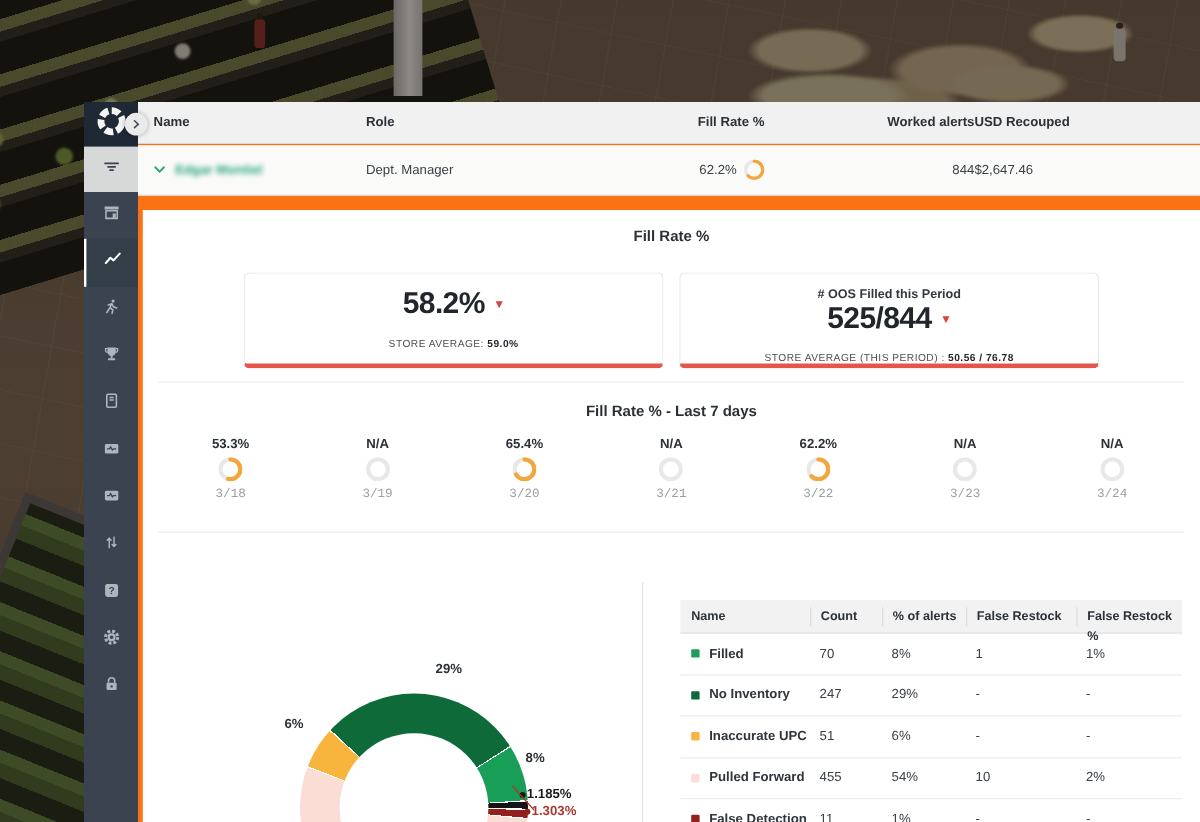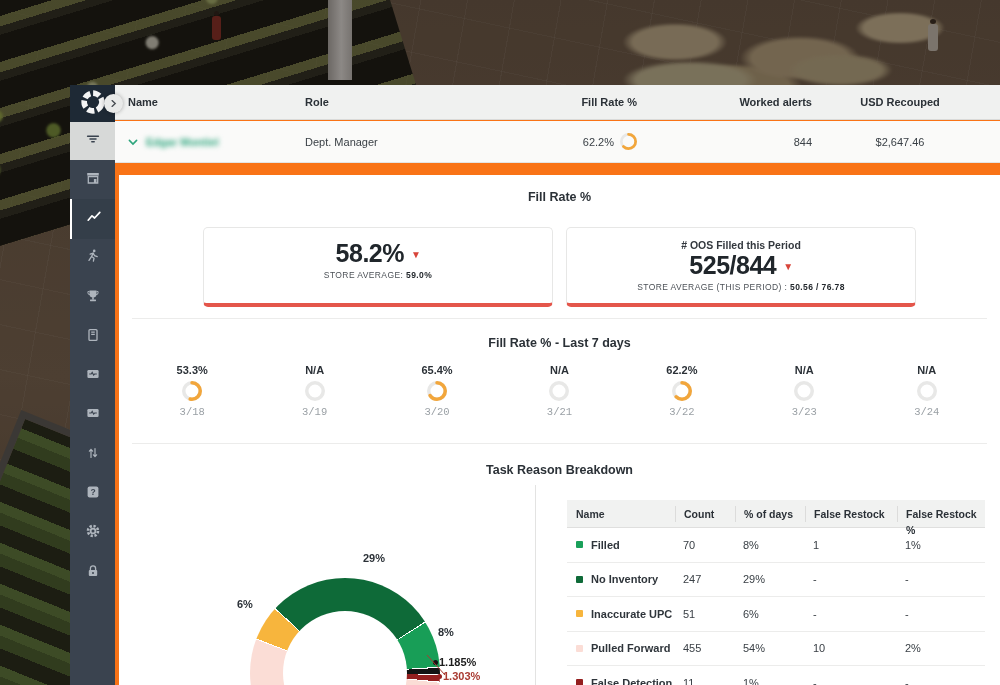--- a/index.html
+++ b/index.html
@@ -68,36 +68,36 @@
   
   .content { position: absolute; left: 115px; top: 85px; right: 0; bottom: 0; background: #f97316; z-index: 2; overflow: hidden; }
   .roster-header { position: absolute; top: 0; left: 0; right: 0; height: 35px; background: #f0f1f0;
     border-bottom: 1px solid #d9dad9; display: flex; align-items: center; font-weight: bold; font-size: 11px; color: #2b3137; }
   .roster-row { position: absolute; top: 36px; left: 0; right: 0; height: 42px; background: #fafaf9;
     border-bottom: 1px solid #e4e4e3; display: flex; align-items: center; font-size: 11px; color: #3a4046; cursor: pointer; }
   .col-name { width: 190px; padding-left: 13px; display: flex; align-items: center; gap: 8px; }
   .col-role { width: 200px; }
   .col-fill { width: 132px; display: flex; justify-content: flex-end; align-items: center; gap: 6px; text-align: right; }
   .col-worked { width: 175px; text-align: right; }
-  .col-usd { flex: 1; text-align: center; padding-right: 12px; }
+  .col-usd { flex: 1; text-align: left; padding-right: 12px; }
   .blur-name { color: #2da57d; font-weight: bold; filter: blur(2.4px); }
   .ring { display: inline-flex; line-height: 0; }
 
   
   .detail { position: absolute; left: 4px; right: 0; top: 90px; bottom: 0; background: #fff; overflow: hidden; }
   .sec-title { position: absolute; left: 0; right: 0; text-align: center; font-weight: bold; font-size: 12.5px; color: #2b3137; }
   #t1 { top: 15px; } #t2 { top: 161px; } #t3 { top: 288px; }
   .cards { position: absolute; top: 52px; left: 0; right: 0; display: flex; justify-content: center; gap: 13px; }
   .card { width: 350px; height: 80px; background: #fff; border: 1px solid #e7e7e6; border-bottom: 4px solid #e4564b;
     border-radius: 5px; text-align: center; padding-top: 11px; }
   .card-title { font-size: 10.5px; font-weight: bold; color: #33383e; }
   .card-value { font-size: 25px; font-weight: bold; color: #20262b; letter-spacing: -.5px; line-height: 1.12;
     display: flex; justify-content: center; align-items: center; gap: 7px; }
   .tri { color: #d8453a; font-size: 10px; margin-top: 4px; }
-  .card-foot { font-size: 8.5px; color: #4c5157; letter-spacing: .4px; margin-top: 3px; }
+  .card-foot { font-size: 8.5px; color: #4c5157; letter-spacing: .4px; margin-top: 14px; }
   .card-foot b { color: #23282d; }
   .divider { position: absolute; left: 13px; right: 13px; height: 1px; background: #ececeb; }
   #d1 { top: 143px; } #d2 { top: 268px; }
   .days { position: absolute; top: 189px; left: 12px; right: 12px; display: flex; }
   .day { flex: 1; display: flex; flex-direction: column; align-items: center; gap: 5px; }
   .day-pct { font-size: 11px; font-weight: bold; color: #2b3137; }
   .day-date { font-size: 10.5px; color: #9aa0a5; font-family: Liberation Mono, monospace; }
 
   
   .breakdown { position: absolute; top: 300px; left: 0; right: 0; bottom: 0; }
@@ -360,21 +360,20 @@
           <span class="ring">
               <svg width="20" height="20">
                 <circle cx="10" cy="10" r="8.25" fill="none" stroke="#e8e8e7" stroke-width="3.5"></circle>
               </svg>
             </span>
           <div class="day-date">3/24</div>
         </div>
       </div>
 
       <div class="divider" id="d2"></div>
-      <div class="sec-title" id="t3">Task Reason Breakdown</div>
 
       <div class="breakdown">
         <div class="donut" style="background: conic-gradient(from 313deg, rgb(14, 106, 56) 0deg, rgb(14, 106, 56) 104.24deg, rgb(255, 255, 255) 104.24deg, rgb(255, 255, 255) 104.94deg, rgb(24, 158, 87) 104.94deg, rgb(24, 158, 87) 133.19deg, rgb(255, 255, 255) 133.19deg, rgb(255, 255, 255) 133.89deg, rgb(19, 19, 19) 133.89deg, rgb(19, 19, 19) 137.47deg, rgb(255, 255, 255) 137.47deg, rgb(255, 255, 255) 138.17deg, rgb(148, 31, 31) 138.17deg, rgb(148, 31, 31) 142.19deg, rgb(255, 255, 255) 142.19deg, rgb(255, 255, 255) 142.89deg, rgb(251, 221, 214) 142.89deg, rgb(251, 221, 214) 337.59deg, rgb(255, 255, 255) 337.59deg, rgb(255, 255, 255) 338.29deg, rgb(247, 181, 61) 338.29deg, rgb(247, 181, 61) 359.3deg, rgb(255, 255, 255) 359.3deg, rgb(255, 255, 255) 360deg);">
           <div class="hole"></div>
         </div>
         <div class="pie-label" id="lab29">29%</div>
         <div class="pie-label" id="lab6">6%</div>
         <div class="pie-label" id="lab8">8%</div>
         <div class="callout" id="call1">
           <span class="dot" style="background: rgb(19, 19, 19);"></span>
@@ -386,21 +385,21 @@
         </div>
         <svg class="leader" width="24" height="26">
           <line x1="2" y1="3" x2="20" y2="23" stroke="#a93a31" stroke-width="1"></line>
         </svg>
         <div class="vsep"></div>
 
         <div class="btable">
           <div class="bt-head">
             <div class="bc-name">Name</div>
             <div class="bc-count">Count</div>
-            <div class="bc-pct">% of days</div>
+            <div class="bc-pct">% of alerts</div>
             <div class="bc-fr">False Restock</div>
             <div class="bc-frp">False Restock %</div>
           </div>
           <div class="bt-row">
             <div class="bc-name">
                 <span class="swatch" style="background: rgb(26, 160, 90);"></span>
                 <span>Filled</span>
               </div>
             <div class="bc-count">70</div>
             <div class="bc-pct">8%</div>

